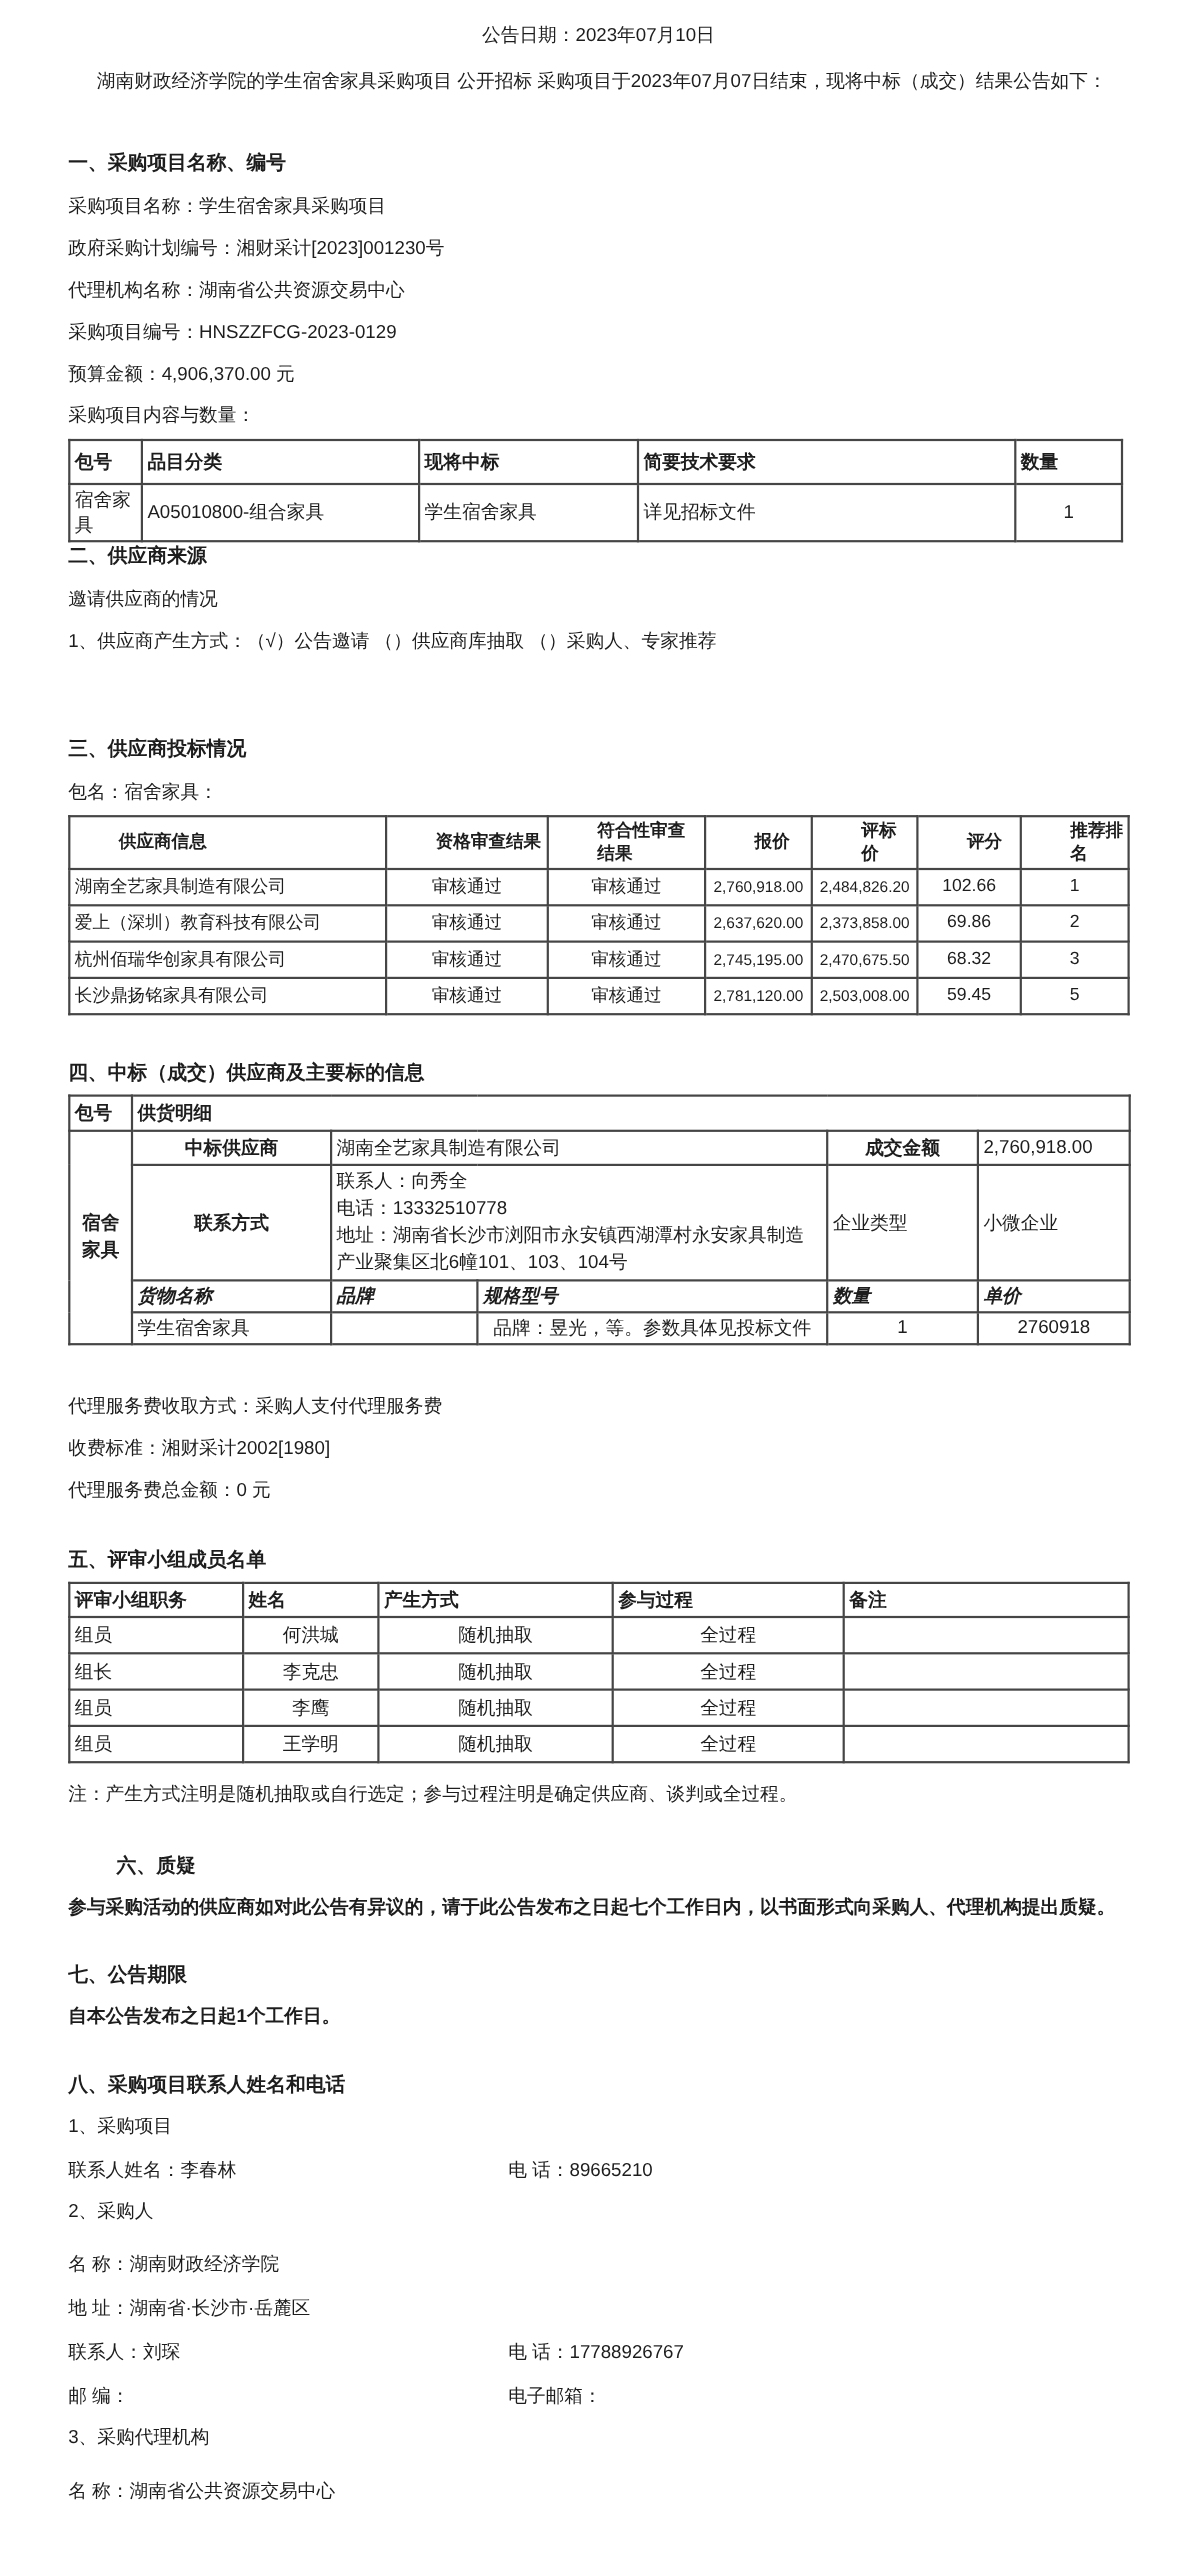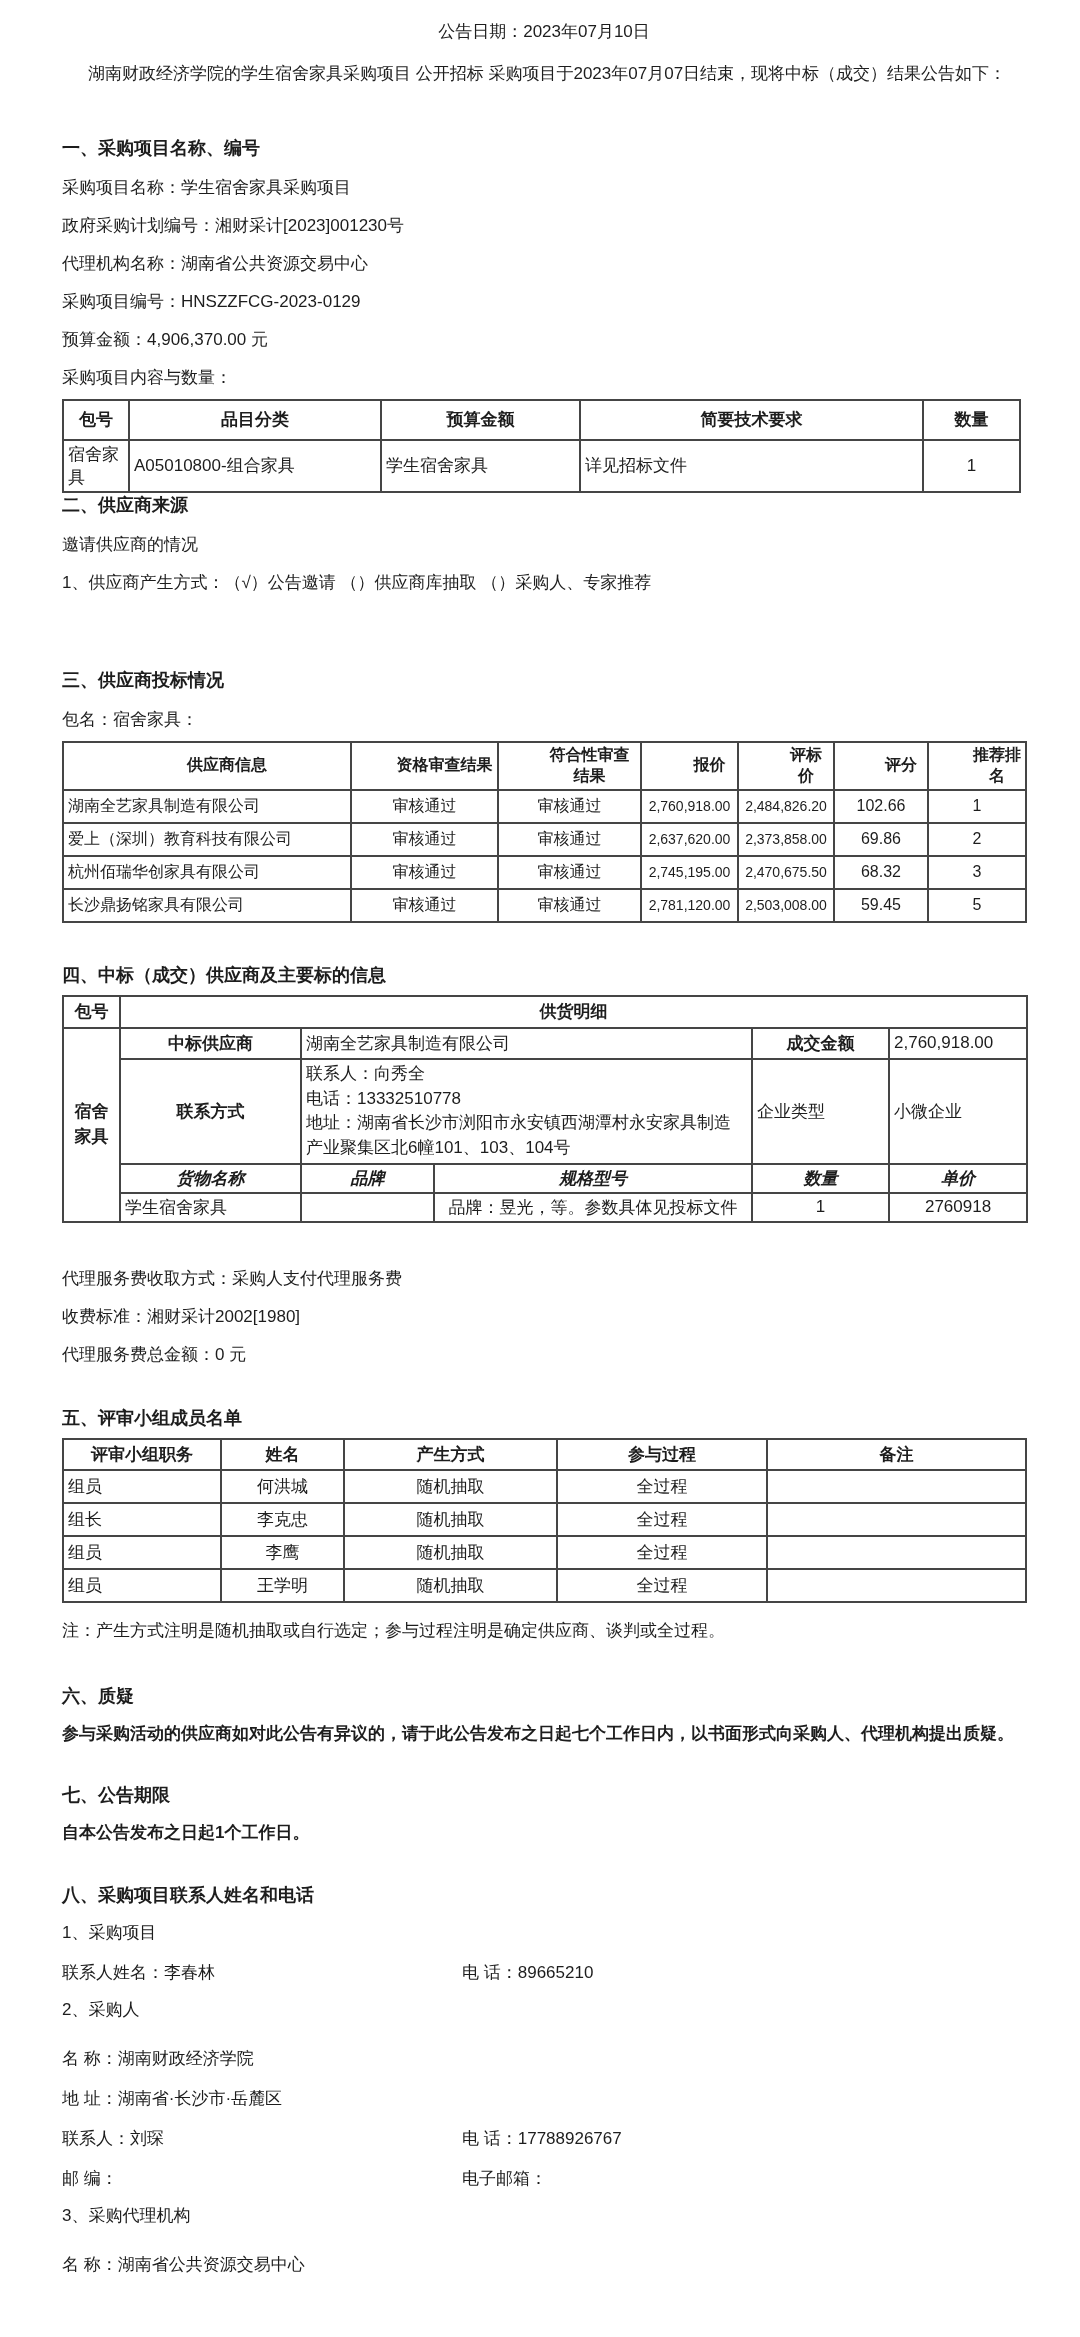--- a/index.html
+++ b/index.html
@@ -15,21 +15,21 @@
     padding:20px 54px 0 62px;
   }
   .date-line{text-align:center;margin-bottom:20px;}
   .intro{text-indent:26px;line-height:1.35;}
   .sec-title{font-weight:bold;font-size:18px;margin:0;}
   .mt-sec1{margin-top:50px;}
   .line{margin-top:15px;}
   .line-first{margin-top:16px;}
   table{border-collapse:collapse;table-layout:fixed;}
   td,th{border:2px solid #454545;padding:2px 4px;overflow:hidden;}
-  th{font-weight:bold;text-align:center;}
+  th{font-weight:bold;text-align:left;}
   
   .t1{width:957px;margin-top:10px;}
   .t1 th{height:34px;}
   .t1 td{height:34px;}
   .t1 .c-center{text-align:center;}
   
   .t2{width:963px;margin-top:10px;}
   .t2 th{height:28px;font-size:16px;padding-left:44px;}
   .t2 td{height:27px;font-size:16px;}
   .t2 .c-center{text-align:center;}
@@ -50,21 +50,21 @@
   .t4 th{height:25px;}
   .t4 td{height:27px;}
   .t4 .c-center{text-align:center;}
   .note{margin-top:16px;}
   .sec-body{margin-top:14px;font-weight:bold;line-height:1.4;}
   .pair{display:flex;margin-top:17px;gap:15px;}
   .pair .left{width:385px;}
   .gap-lg{margin-top:74px;}
   .gap-md{margin-top:40px;}
   .gap-sm{}
-  .gap-42{margin-top:42px;}
+  .gap-42{margin-top:42px;margin-left:44px;}
   .gap-38{margin-top:38px;}
   .gap-56{margin-top:56px;}
   .gap-44{margin-top:44px;}
   .sub-heading{margin-top:14px;}
   .contact-block-first{margin-top:26px;}
   .contact-line{margin-top:17px;}
 </style>
 </head>
 <body>
 
@@ -84,21 +84,21 @@
       <col style="width:66px">
       <col style="width:252px">
       <col style="width:199px">
       <col style="width:343px">
       <col style="width:97px">
     </colgroup>
   <tbody>
       <tr>
     <th>包号</th>
     <th>品目分类</th>
-    <th>预算金额</th>
+    <th>现将中标</th>
     <th>简要技术要求</th>
     <th>数量</th>
   </tr>
   <tr>
     <td>宿舍家具</td>
     <td>A05010800-组合家具</td>
     <td>学生宿舍家具</td>
     <td>详见招标文件</td>
     <td class="c-center">1</td>
   </tr>

